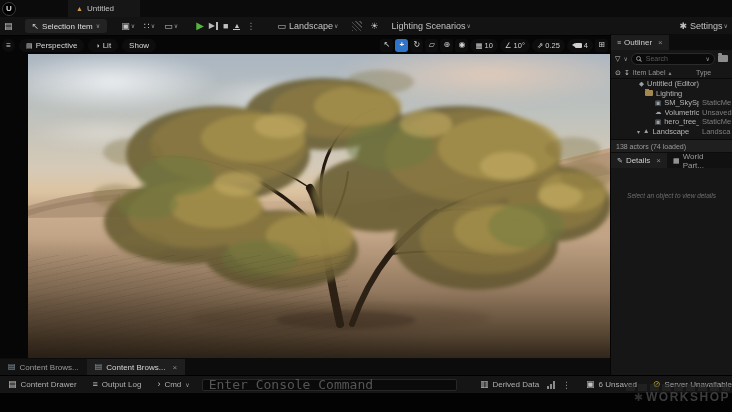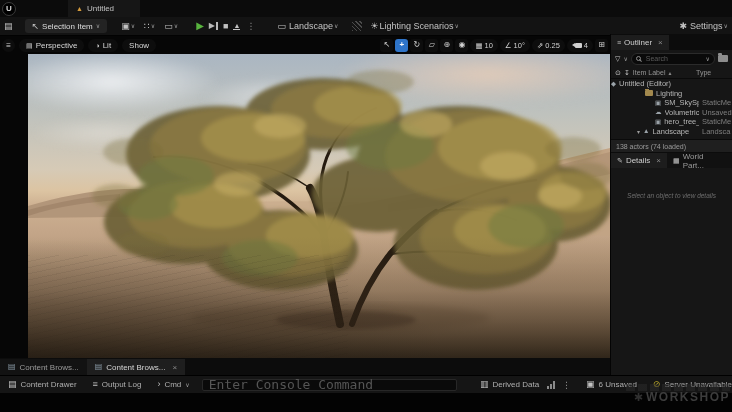--- a/index.html
+++ b/index.html
@@ -164,21 +164,21 @@
     <span class="ejico" style="margin-left:5px">▲</span>
     <span class="dots" style="margin-left:6px">⋮</span>
     <span class="tbico" style="margin-left:22px">
       <span>▭</span>
       <span style="margin-left:2px">Landscape</span>
       <span class="chev">∨</span>
     </span>
     <span class="stripes" style="margin-left:14px"></span>
     <span class="tbico" style="margin-left:8px">
       <span>☀</span>
-      <span style="margin-left:0">Lighting Scenarios</span>
+      <span style="margin-left:12px">Lighting Scenarios</span>
       <span class="chev">∨</span>
     </span>
     <span class="tbico" style="margin-left:auto;margin-right:4px">
       <span>✱</span>
       <span style="margin-left:2px">Settings</span>
       <span class="chev">∨</span>
     </span>
   </div>
 
   <div class="viewport">
@@ -339,21 +339,21 @@
     <div class="olcols">
       <span class="tbico" style="font-size:7px">⊙</span>
       <span class="tbico" style="font-size:7px">↧</span>
       <span class="grow">
         <span>Item Label</span>
         <span class="sorta">▲</span>
       </span>
       <span class="coltype">Type</span>
     </div>
 
-    <div class="olrow" style="">
+    <div class="olrow" style="padding-left:28px">
       <span class="oli">◆</span>
       <span class="oll">Untitled (Editor)</span>
       <span class="olt"></span>
     </div>
     <div class="olrow" style="padding-left:34px">
       <span class="fold tan" style="width:8px;height:6px"></span>
       <span class="oll">Lighting</span>
       <span class="olt"></span>
     </div>
     <div class="olrow" style="padding-left:44px">

